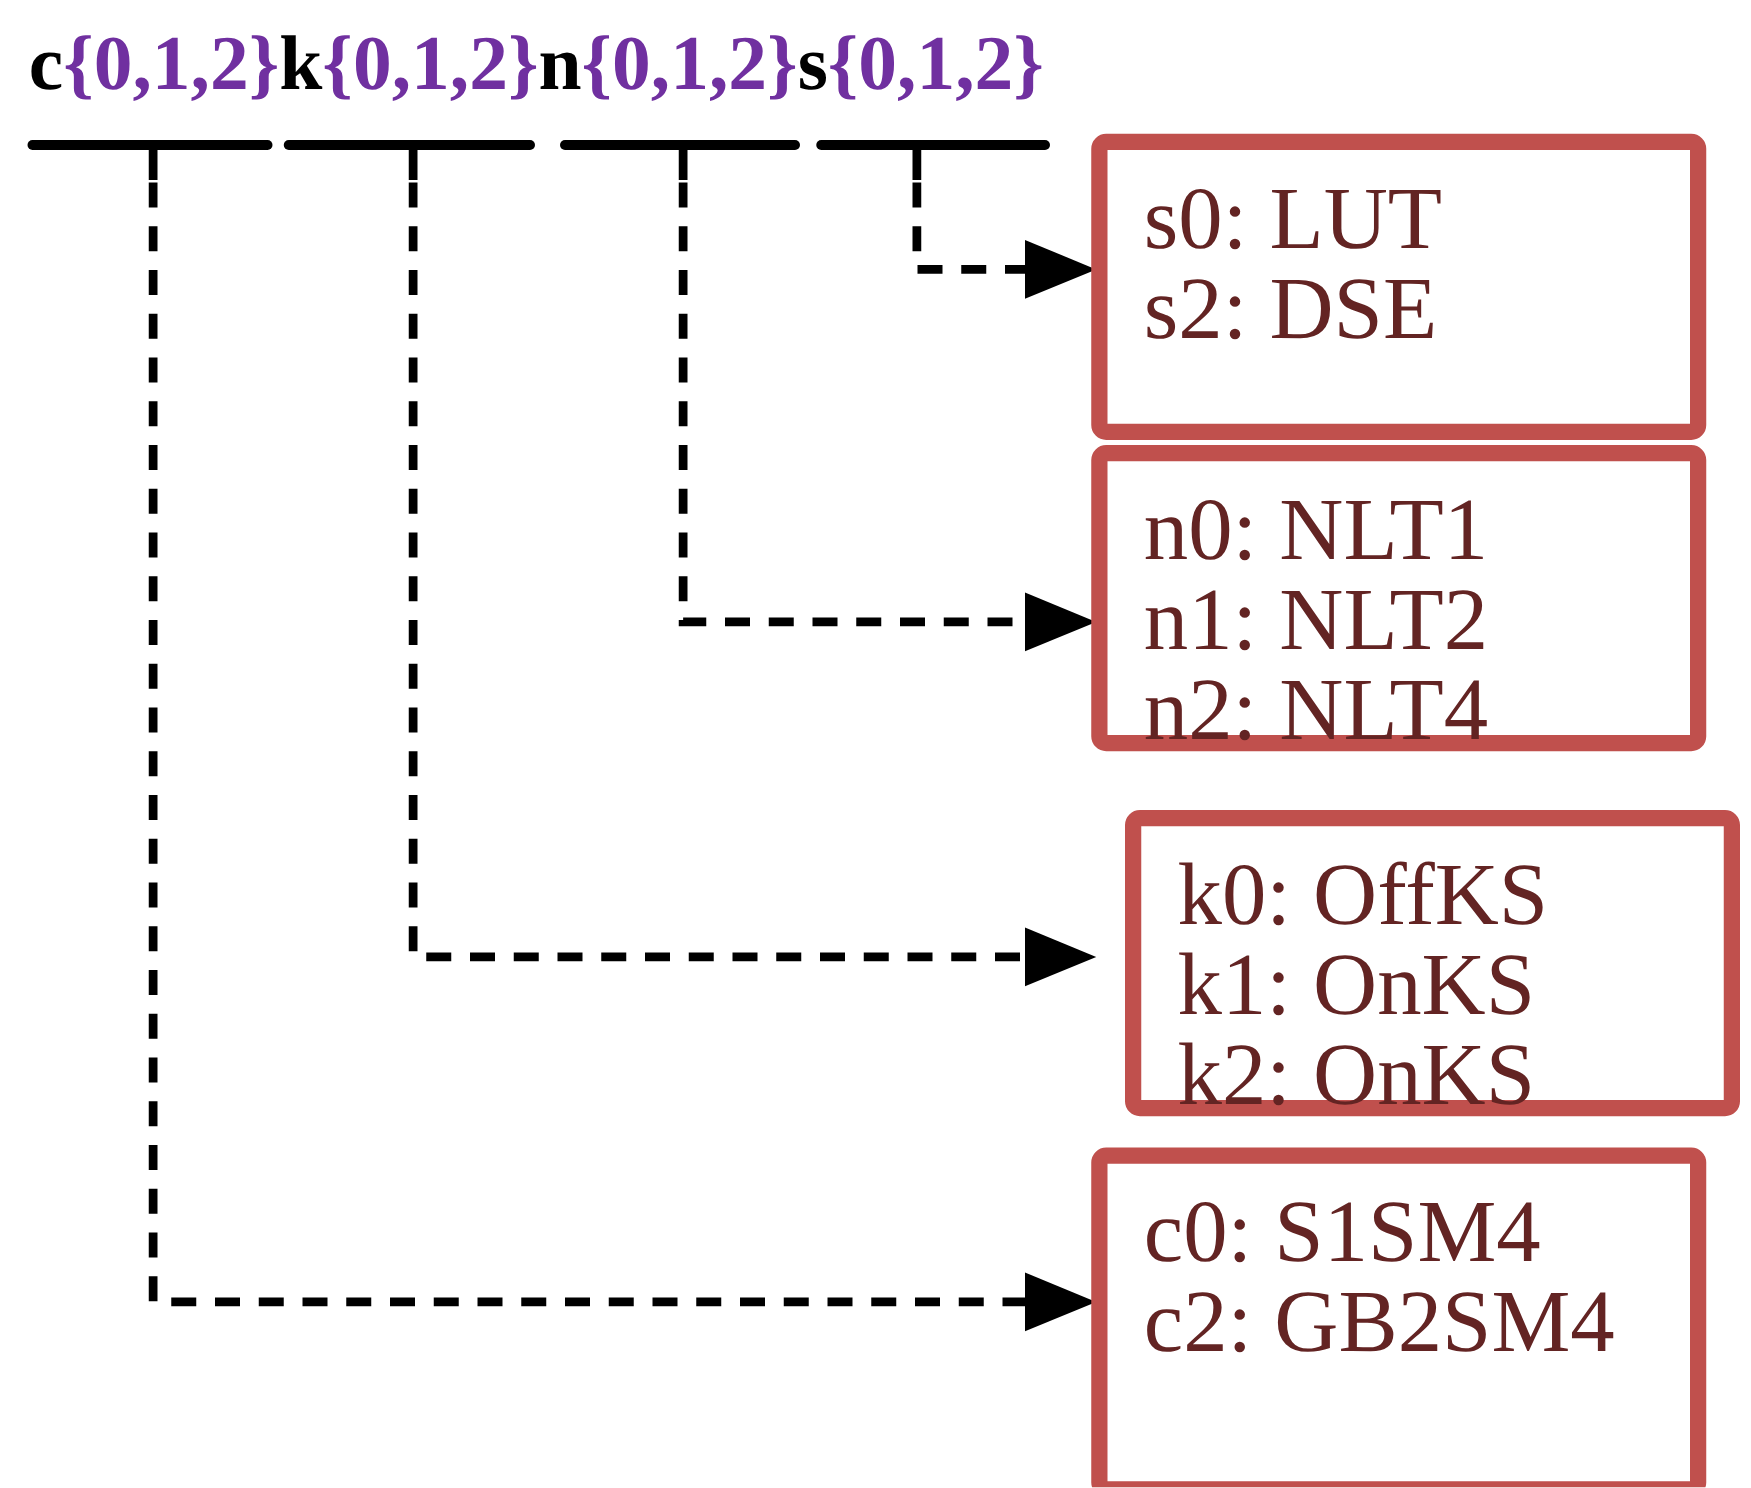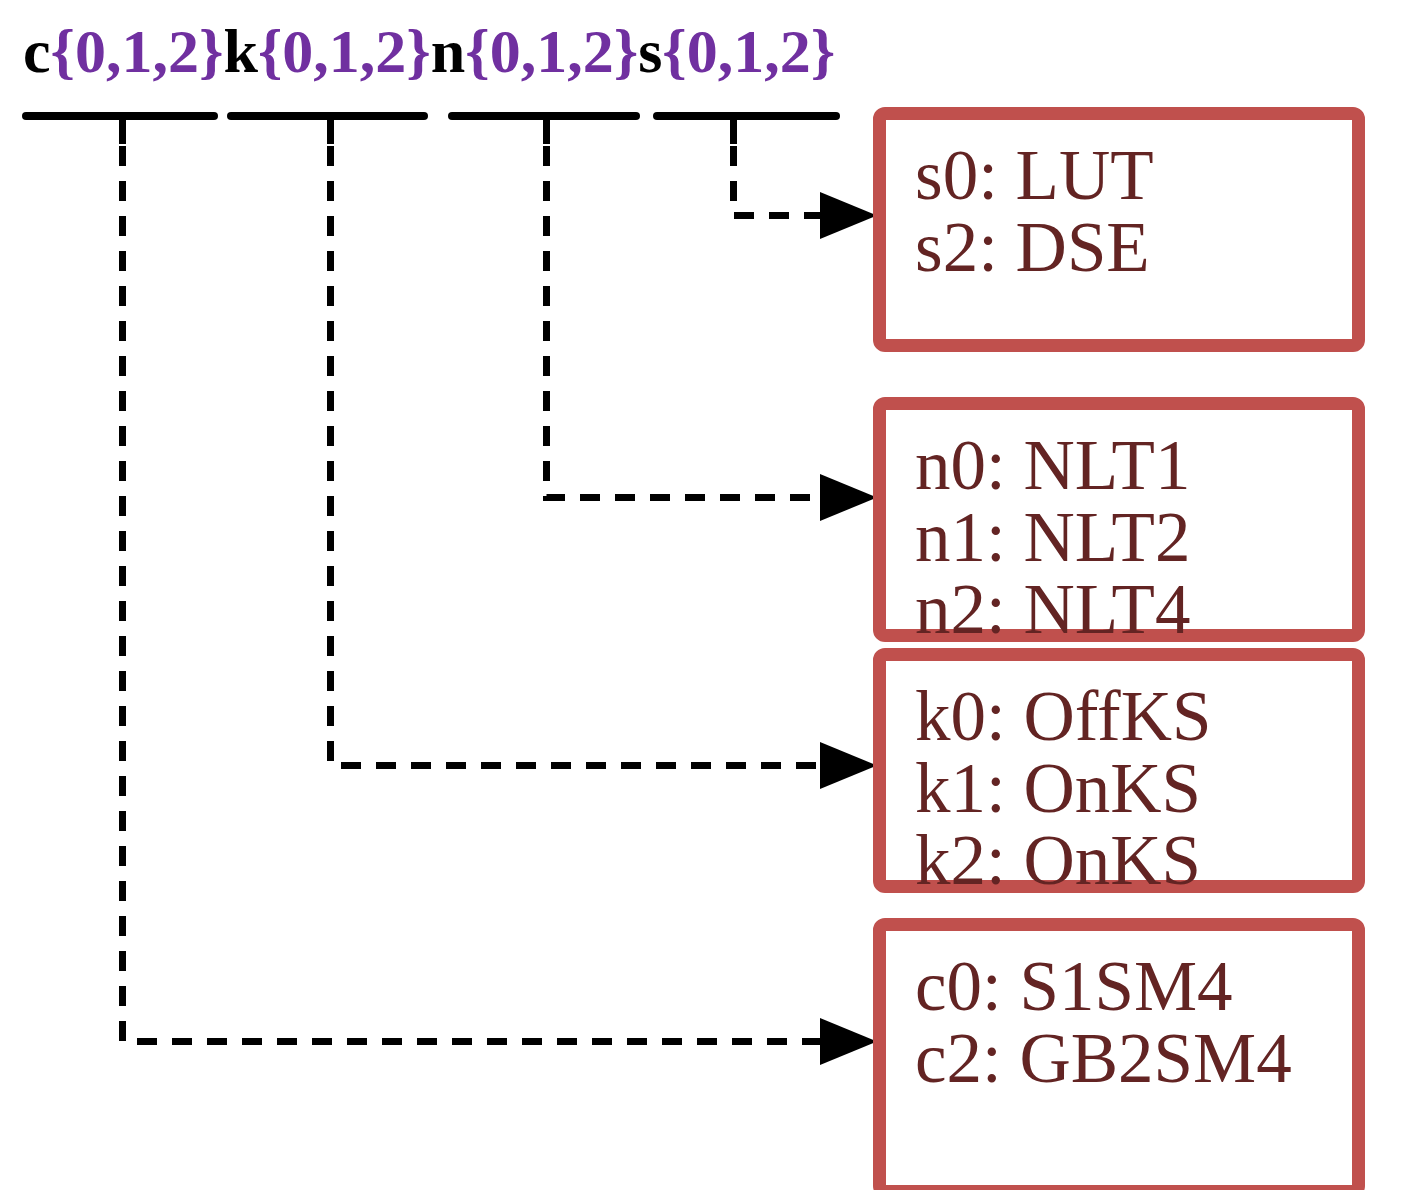--- a/index.html
+++ b/index.html
@@ -103,27 +103,27 @@
 
     <path class="dashline" d="M 122.5 146 V 1041.5 H 822"></path>
     <polygon class="arrowhead" points="820,1018 877,1041.5 820,1065"></polygon>
   </svg>
 
   <div class="legend-box" style="top:107px;">
     <div class="line">s0: LUT</div>
     <div class="line">s2: DSE</div>
   </div>
 
-  <div class="legend-box" style="top:397px;">
+  <div class="legend-box" style="top:356px;">
     <div class="line">n0: NLT1</div>
     <div class="line">n1: NLT2</div>
     <div class="line">n2: NLT4</div>
   </div>
 
-  <div class="legend-box" style="top:648px;">
+  <div class="legend-box" style="top:648px;margin-left:27px;">
     <div class="line">k0: OffKS</div>
     <div class="line">k1: OnKS</div>
     <div class="line">k2: OnKS</div>
   </div>
 
   <div class="legend-box" style="top:918px; height:280px;">
     <div class="line">c0: S1SM4</div>
     <div class="line">c2: GB2SM4</div>
   </div>
 

